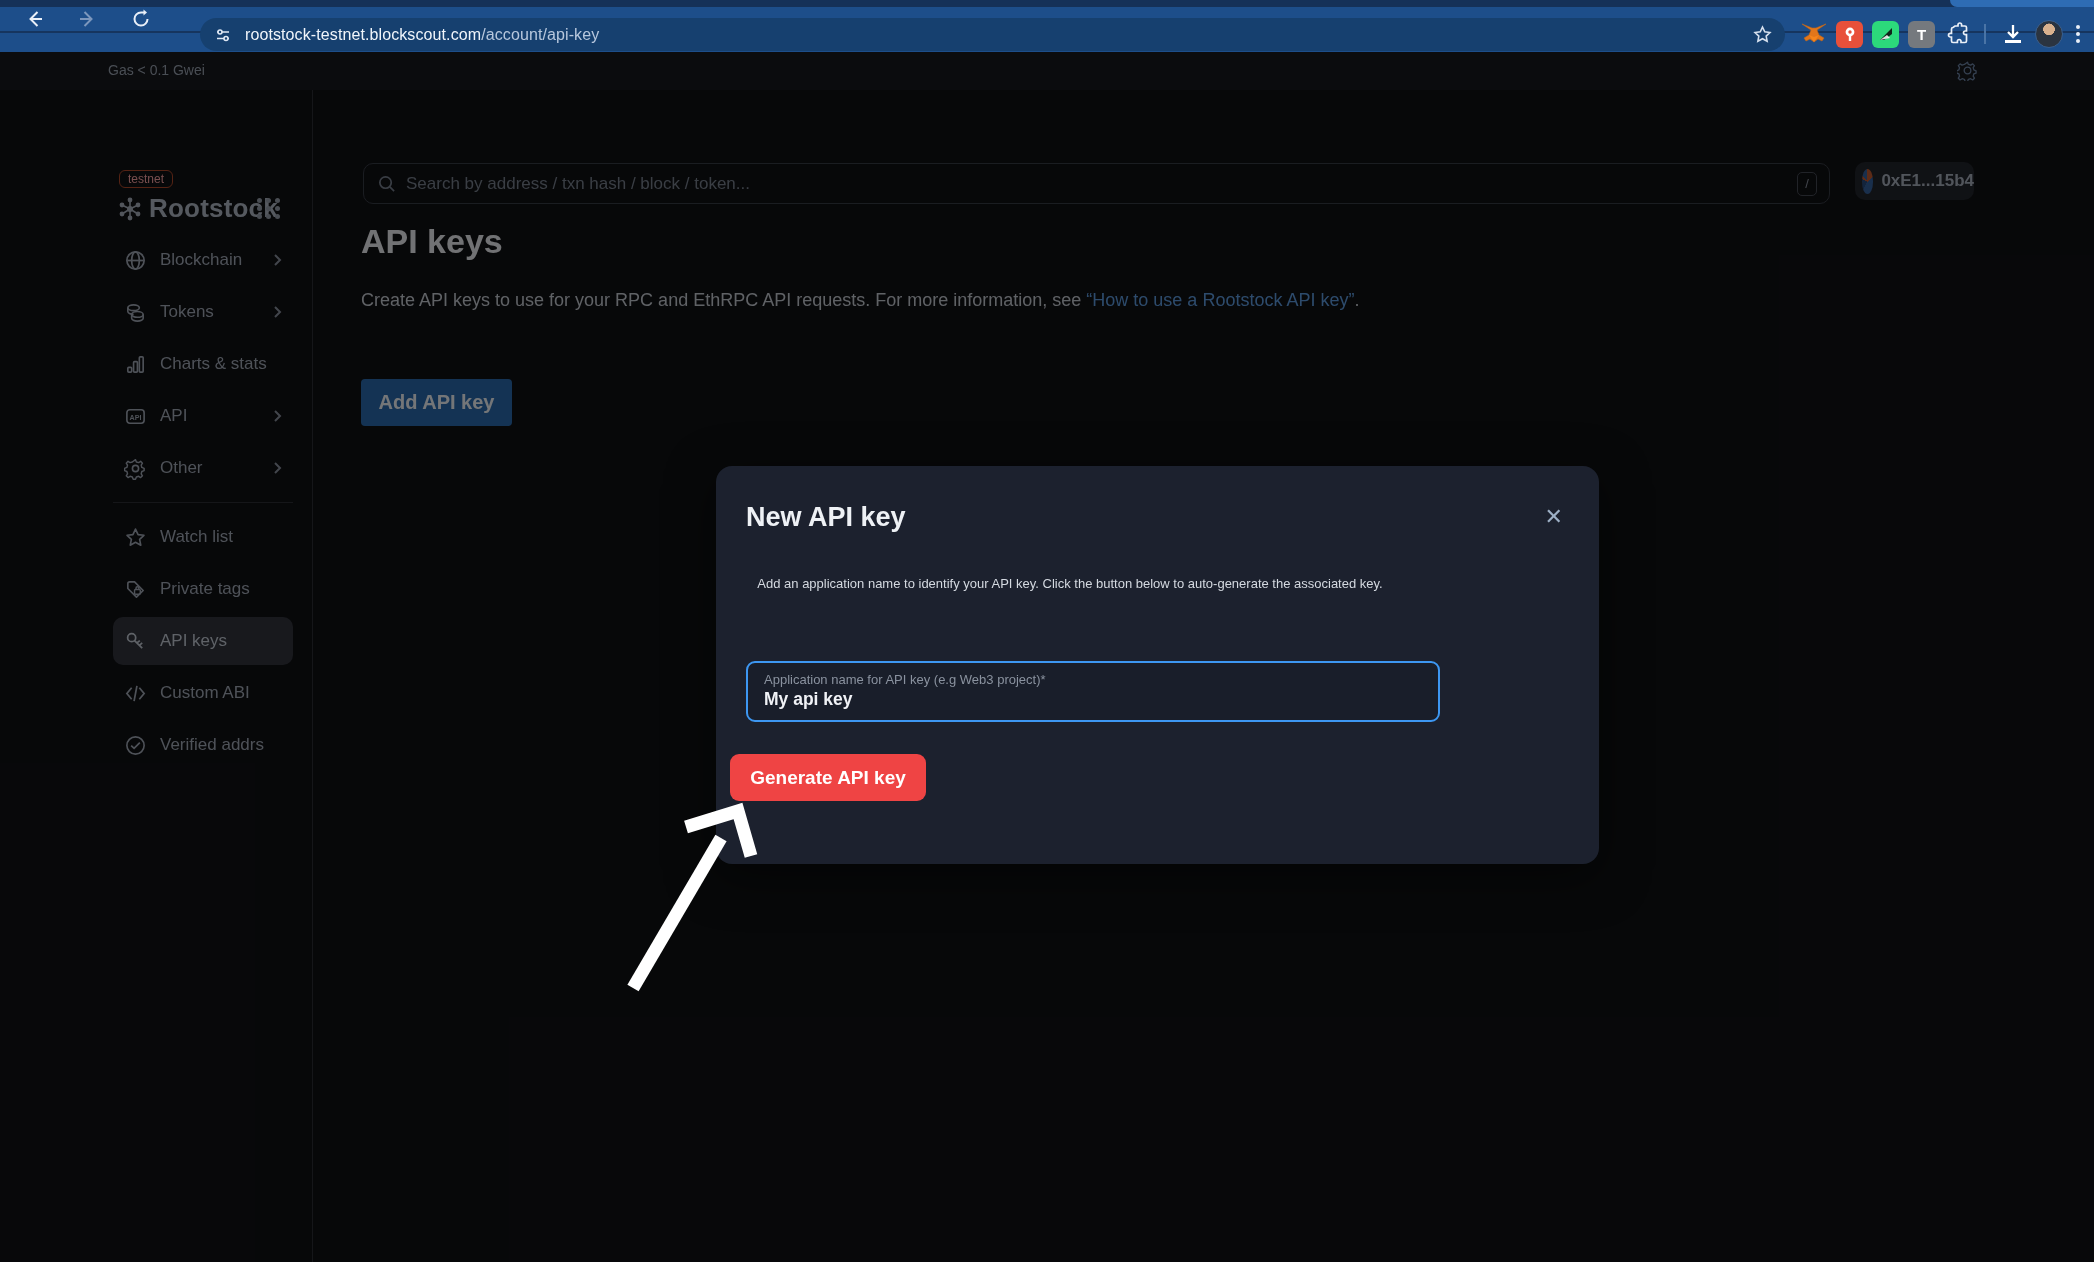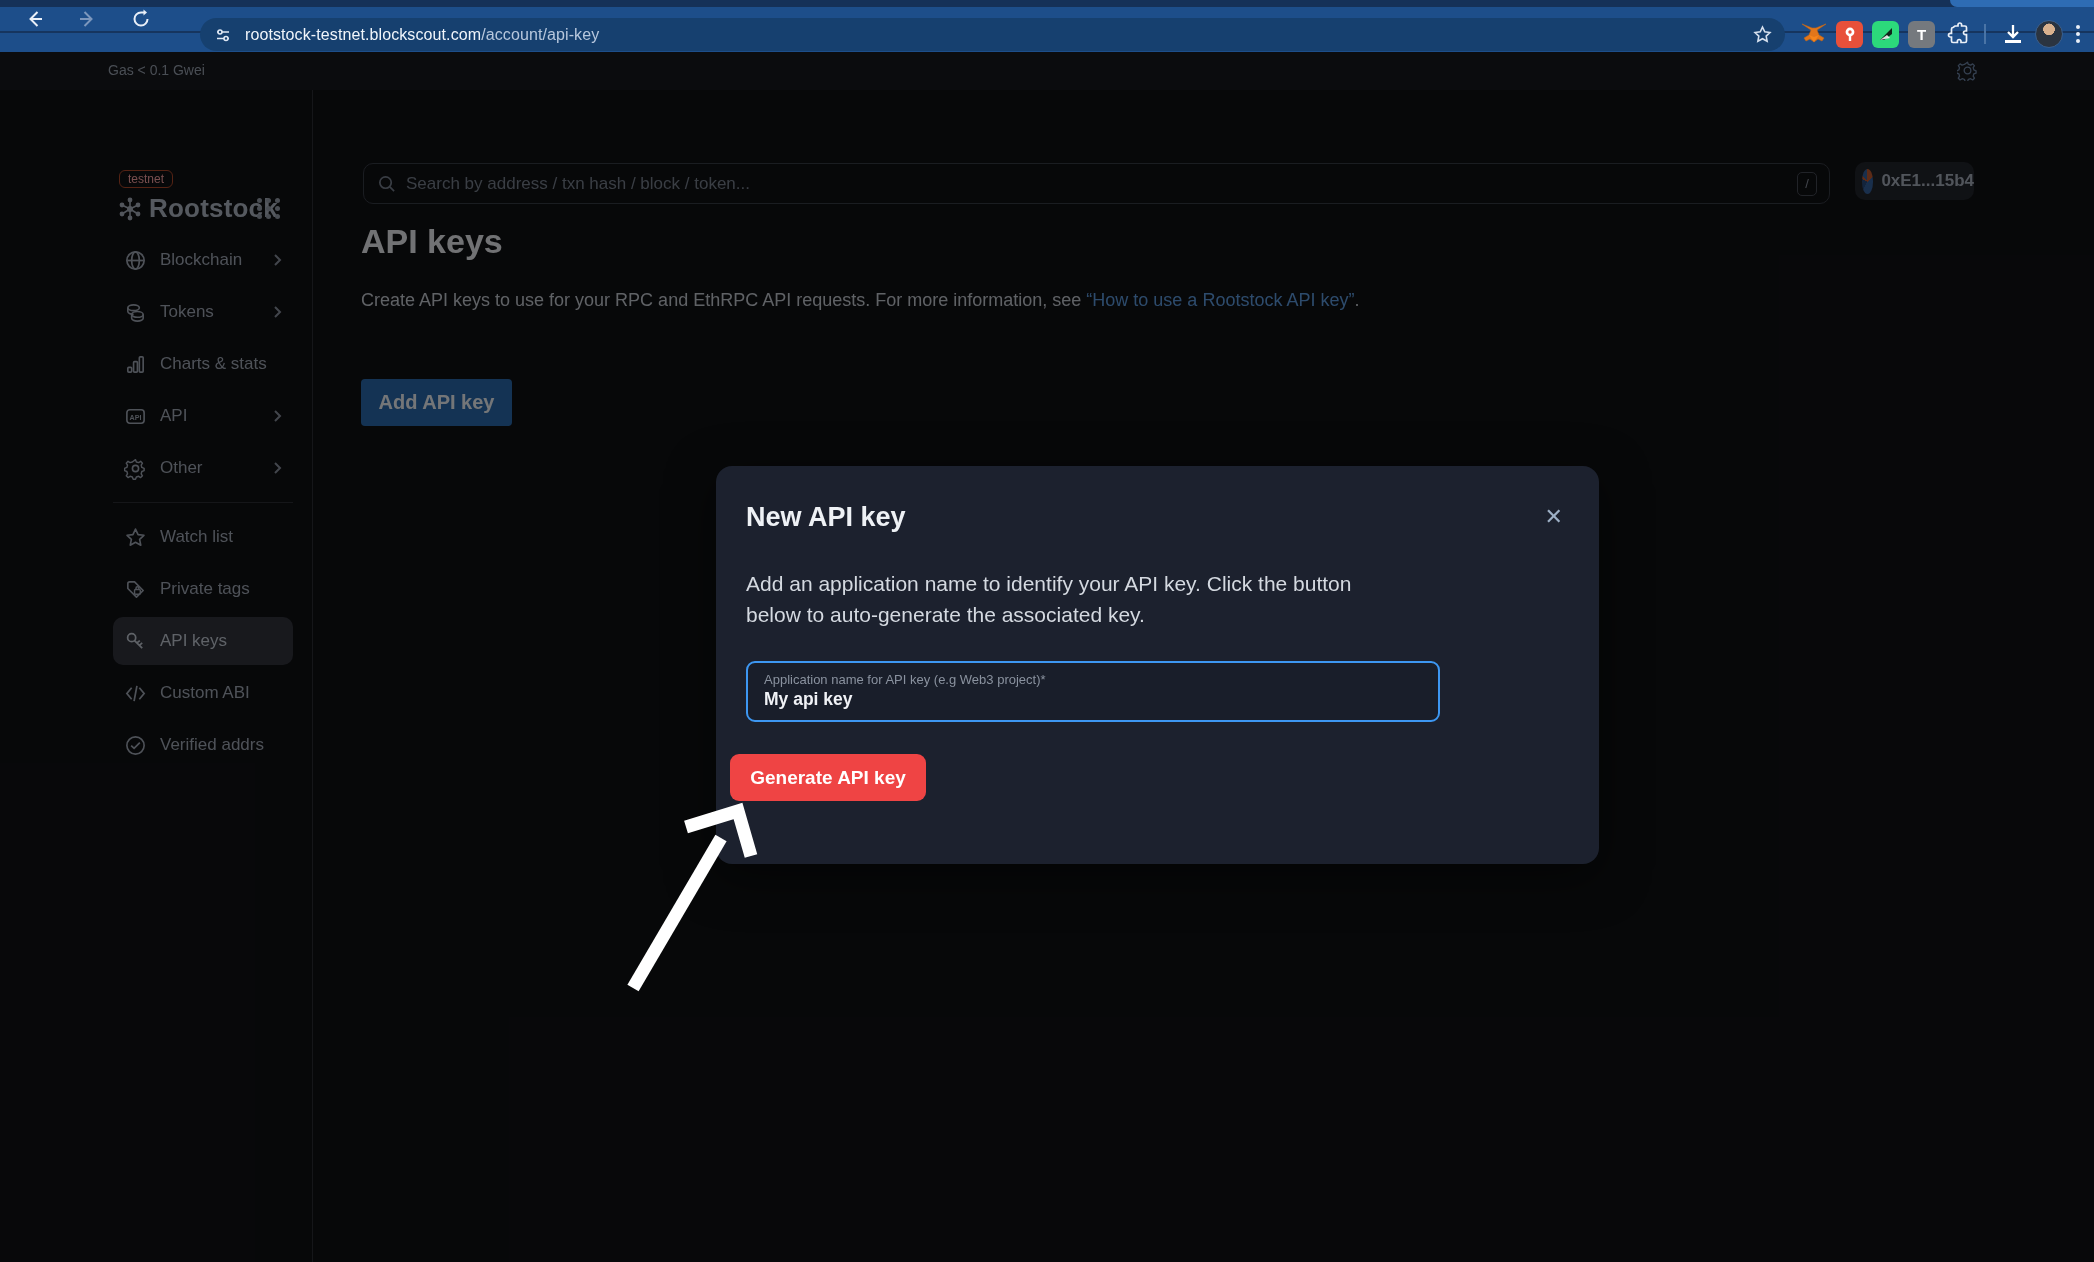--- a/index.html
+++ b/index.html
@@ -70,21 +70,21 @@
   .page-desc a { color:#5e9de2; text-decoration:none; }
   .add-btn { position:absolute; left:361px; top:327px; width:151px; height:47px; background:#2b6cb0; border:none; border-radius:4px; color:#f3f6fa; font-size:20px; font-weight:600; font-family:"Liberation Sans",sans-serif; }
 
   
   .dim { position:absolute; left:0; top:0; width:2094px; height:1210px; background:rgba(0,0,0,.52); z-index:20; }
 
   
   .modal { position:absolute; left:672px; top:414px; width:883px; height:398px; background:#1c212e; border-radius:16px; z-index:30; box-shadow:0 12px 48px rgba(0,0,0,.5);margin-left:44px; }
   .modal-title { position:absolute; left:30px; top:36px; font-size:27px; font-weight:600; color:#eef1f5; }
   .modal-close { position:absolute; right:36px; top:40px; color:#9db0c6; font-size:22px; line-height:22px; cursor:default; }
-  .modal-body-text { position:absolute; left:30px; top:102px; width:648px; font-size:21px; line-height:31px; color:#d4d9e0; }
+  .modal-body-text { position:absolute; left:30px; top:102px; width:648px; font-size:13px; line-height:31px; color:#d4d9e0;text-align:center; }
   .field { position:absolute; left:30px; top:195px; width:694px; height:61px; border:2px solid #3d97f2; border-radius:9px; background:#191e2a; }
   .field-label { position:absolute; left:16px; top:9px; font-size:13px; color:#8a929f; }
   .field-input { position:absolute; left:16px; top:26px; width:650px; background:transparent; border:none; outline:none; font-size:17.5px; font-weight:600; color:#f0f2f6; font-family:"Liberation Sans",sans-serif; }
   .gen-btn { position:absolute; left:14px; top:288px; width:196px; height:47px; background:#ef4444; border:none; border-radius:9px; color:#ffffff; font-size:19px; font-weight:700; font-family:"Liberation Sans",sans-serif; }
 
   .annot { position:absolute; left:0; top:0; width:2094px; height:1210px; z-index:40; pointer-events:none; }
 
   svg { display:block; }
 </style>
 </head>

